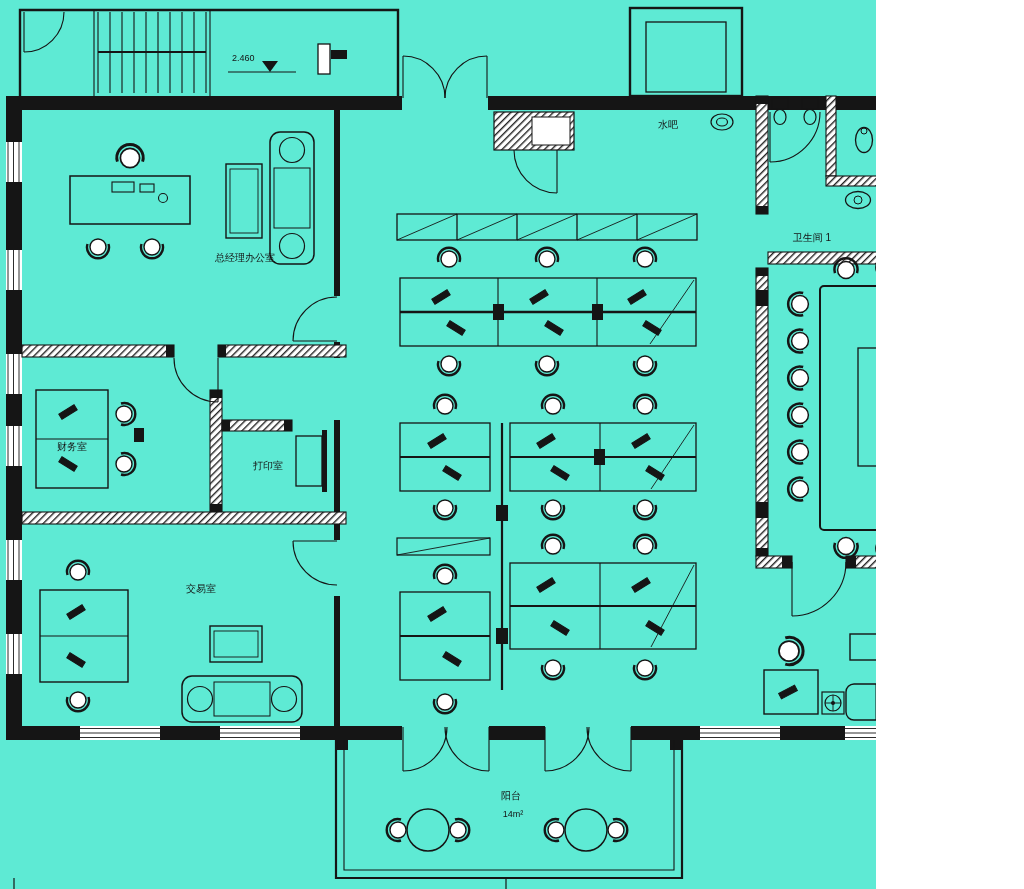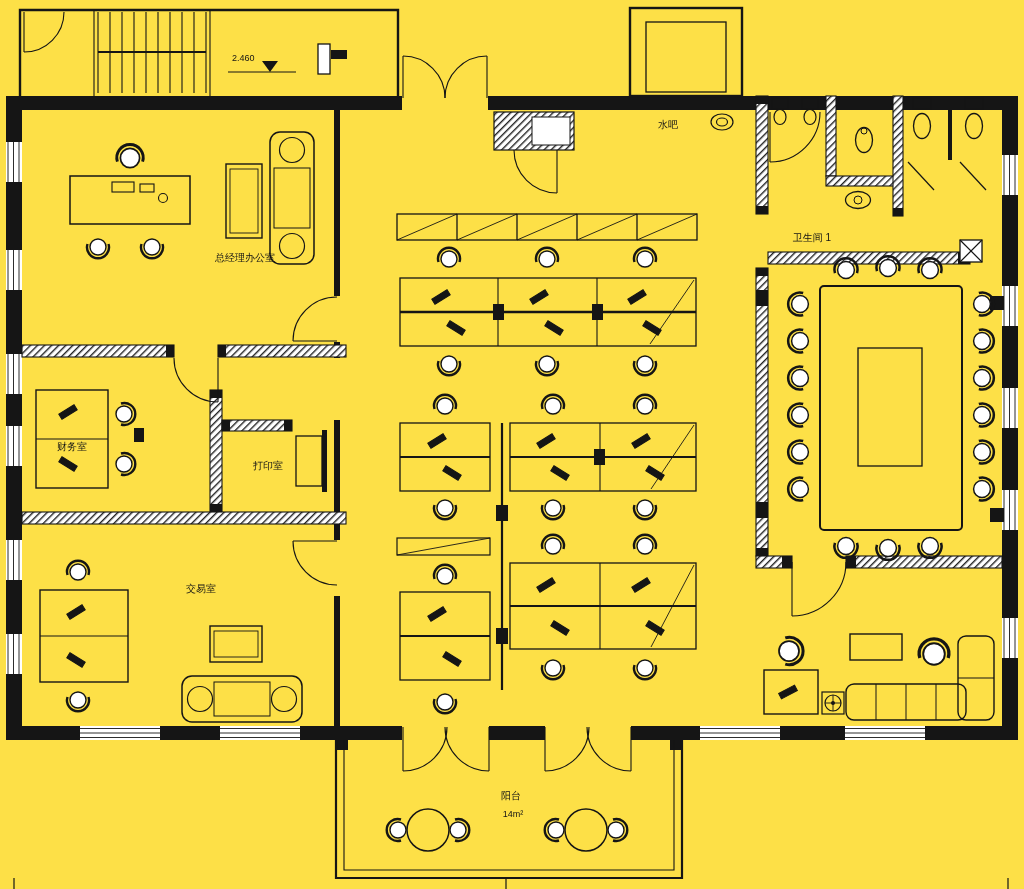--- a/index.html
+++ b/index.html
@@ -1,18 +1,18 @@
 <!DOCTYPE html>
 <html><head>
 <meta charset="utf-8">
 <style>
   * { margin:0; padding:0; box-sizing:border-box; }
   html,body { background:#ffffff; }
   body { font-family:"Liberation Sans","DejaVu Sans",sans-serif; }
-  .stage { position:relative; width:1024px; height:889px; background:#fde047; overflow:hidden; }
+  .stage { position:relative; width:876px; height:889px; background:#5eead4; overflow:hidden; }
   svg { display:block; }
   svg text { font-family:"Liberation Sans","DejaVu Sans",sans-serif; fill:#141414; }
   .lbl  { font-size:10px; }
   .lbl-s{ font-size:9px; }
 </style>
 </head>
 <body>
 
 <div class="stage">
 <svg width="1024" height="889" viewBox="0 0 1024 889">

